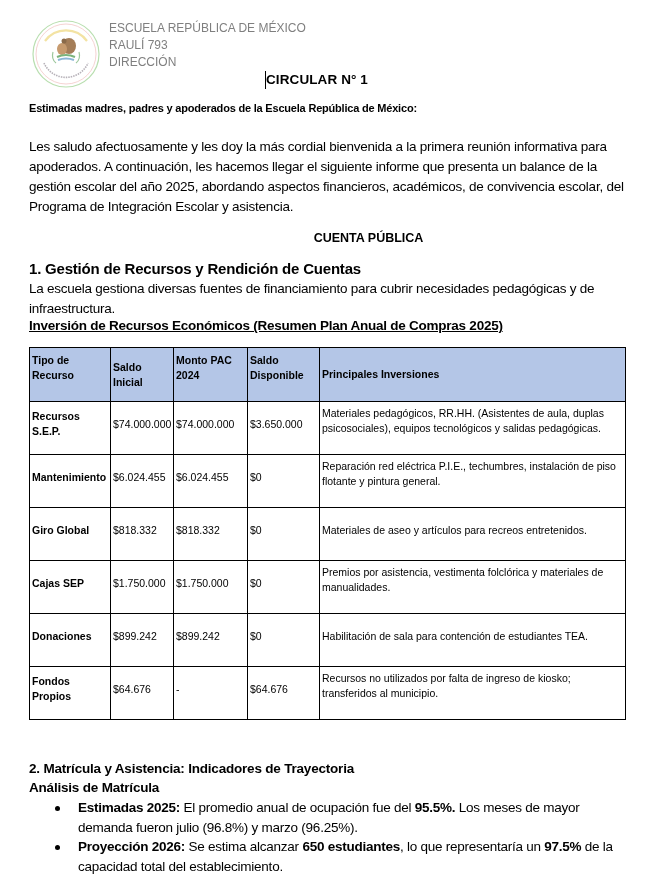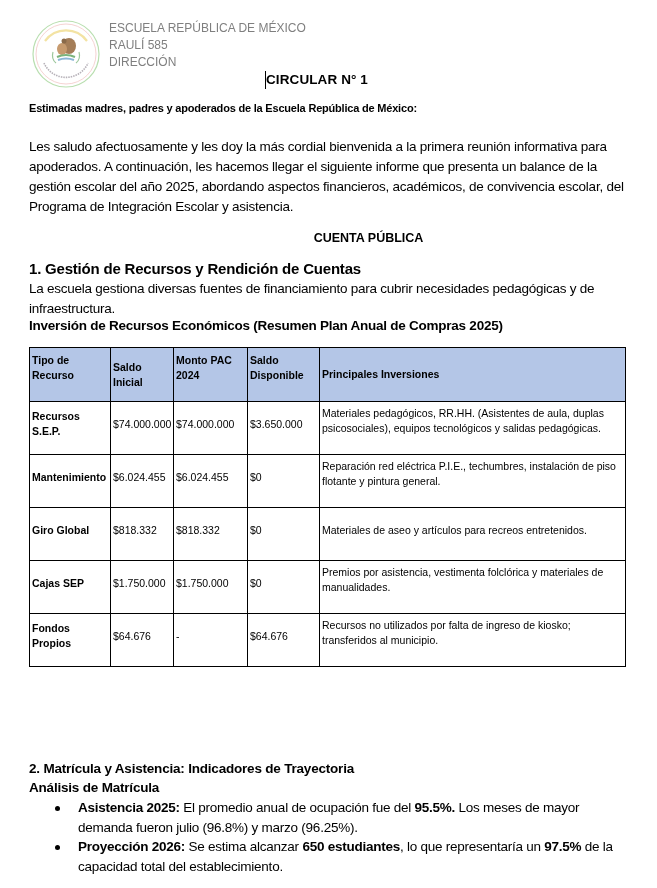--- a/index.html
+++ b/index.html
@@ -83,20 +83,21 @@
       font-size: 13.5px;
       line-height: 20px;
       letter-spacing: -0.25px;
     }
     .table-title {
       position: absolute;
       left: 29px; top: 318px;
       font-size: 13.5px;
       font-weight: bold;
       letter-spacing: -0.25px;
+      text-decoration: underline;
     }
     table.invest {
       position: absolute;
       left: 29px; top: 347px;
       width: 596px;
       border-collapse: collapse;
       table-layout: fixed;
       font-size: 10.5px;
     }
     table.invest th, table.invest td {
@@ -194,21 +195,21 @@
       <path d="M26 38 Q35 34 44 38" fill="none" stroke="#7bb37b" stroke-width="2"></path>
       <path d="M27 41 Q35 38 43 41" fill="none" stroke="#8bb6d6" stroke-width="2"></path>
       <path d="M22 33 Q20 40 25 44" fill="none" stroke="#9cc79c" stroke-width="1.2"></path>
       <path d="M48 33 Q50 40 45 44" fill="none" stroke="#9cc79c" stroke-width="1.2"></path>
       <path d="M13 44 A24 24 0 0 0 57 44" fill="none" stroke="#b7b2b9" stroke-width="1.6" stroke-dasharray="1.5 1"></path>
     </svg>
   </div>
 
   <div class="school-block">
     <div>ESCUELA REPÚBLICA DE MÉXICO</div>
-    <div>RAULÍ 585</div>
+    <div>RAULÍ 793</div>
     <div>DIRECCIÓN</div>
   </div>
 
   <div class="caret"></div>
   <div class="circular-title">CIRCULAR N° 1</div>
 
   <div class="salutation">Estimadas madres, padres y apoderados de la Escuela República de México:</div>
   <div class="intro">Les saludo afectuosamente y les doy la más cordial bienvenida a la primera reunión informativa para apoderados. A continuación, les hacemos llegar el siguiente informe que presenta un balance de la gestión escolar del año 2025, abordando aspectos financieros, académicos, de convivencia escolar, del Programa de Integración Escolar y asistencia.</div>
 
   <div class="section-center">CUENTA PÚBLICA</div>
@@ -257,36 +258,43 @@
         <td class="single">Materiales de aseo y artículos para recreos entretenidos.</td>
       </tr>
       <tr>
         <td class="first">Cajas SEP</td>
         <td class="num">$1.750.000</td>
         <td class="num">$1.750.000</td>
         <td class="num">$0</td>
         <td>Premios por asistencia, vestimenta folclórica y materiales de manualidades.</td>
       </tr>
       <tr>
+        <td class="first">Donaciones</td>
+        <td class="num">$899.242</td>
+        <td class="num">$899.242</td>
+        <td class="num">$0</td>
+        <td class="single">Habilitación de sala para contención de estudiantes TEA.</td>
+      </tr>
+      <tr>
         <td class="first">Fondos Propios</td>
         <td class="num">$64.676</td>
         <td class="num">-</td>
         <td class="num">$64.676</td>
         <td>Recursos no utilizados por falta de ingreso de kiosko; transferidos al municipio.</td>
       </tr>
     </tbody>
   </table>
 
   <div class="sec2-title">2. Matrícula y Asistencia: Indicadores de Trayectoria</div>
   <div class="sec2-sub">Análisis de Matrícula</div>
 
   <ul class="bullets">
     <li>
       <span class="dot"></span>
-      <b>Asistencia 2025:</b><span> El promedio anual de ocupación fue del </span><b>95.5%.</b><span> Los meses de mayor demanda fueron julio (96.8%) y marzo (96.25%).</span>
+      <b>Estimadas 2025:</b><span> El promedio anual de ocupación fue del </span><b>95.5%.</b><span> Los meses de mayor demanda fueron julio (96.8%) y marzo (96.25%).</span>
     </li>
     <li>
       <span class="dot"></span>
       <b>Proyección 2026:</b><span> Se estima alcanzar </span><b>650 estudiantes</b><span>, lo que representaría un </span><b>97.5%</b><span> de la capacidad total del establecimiento.</span>
     </li>
   </ul>
 
 </div>
 
 </body></html>

